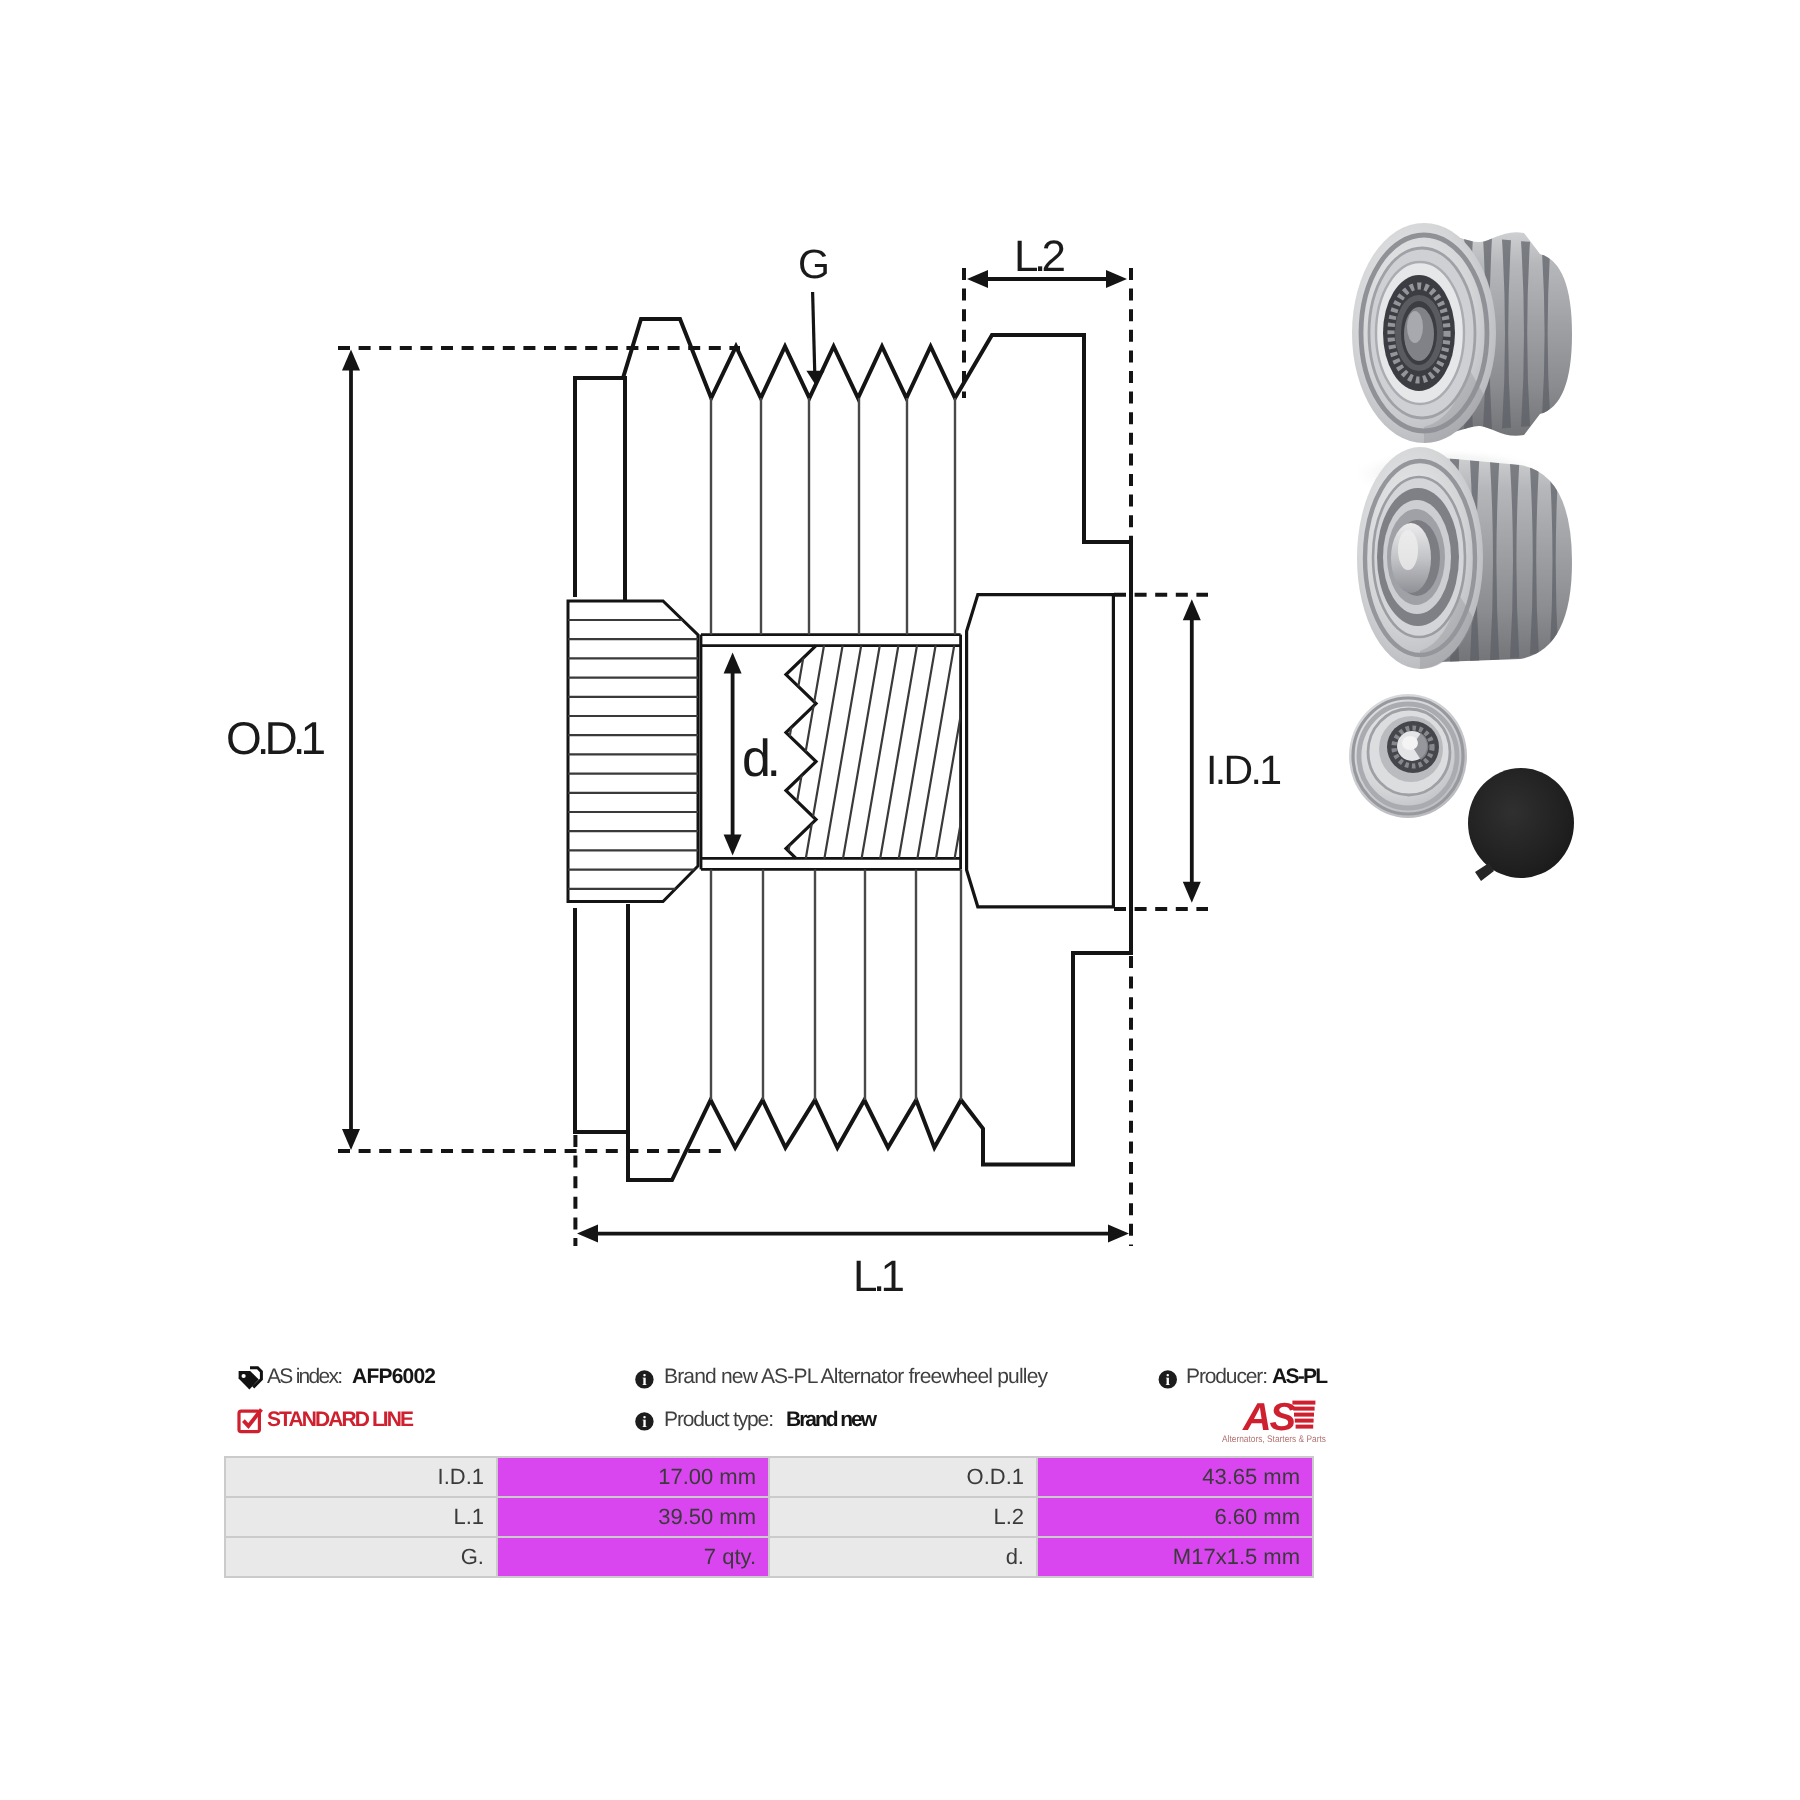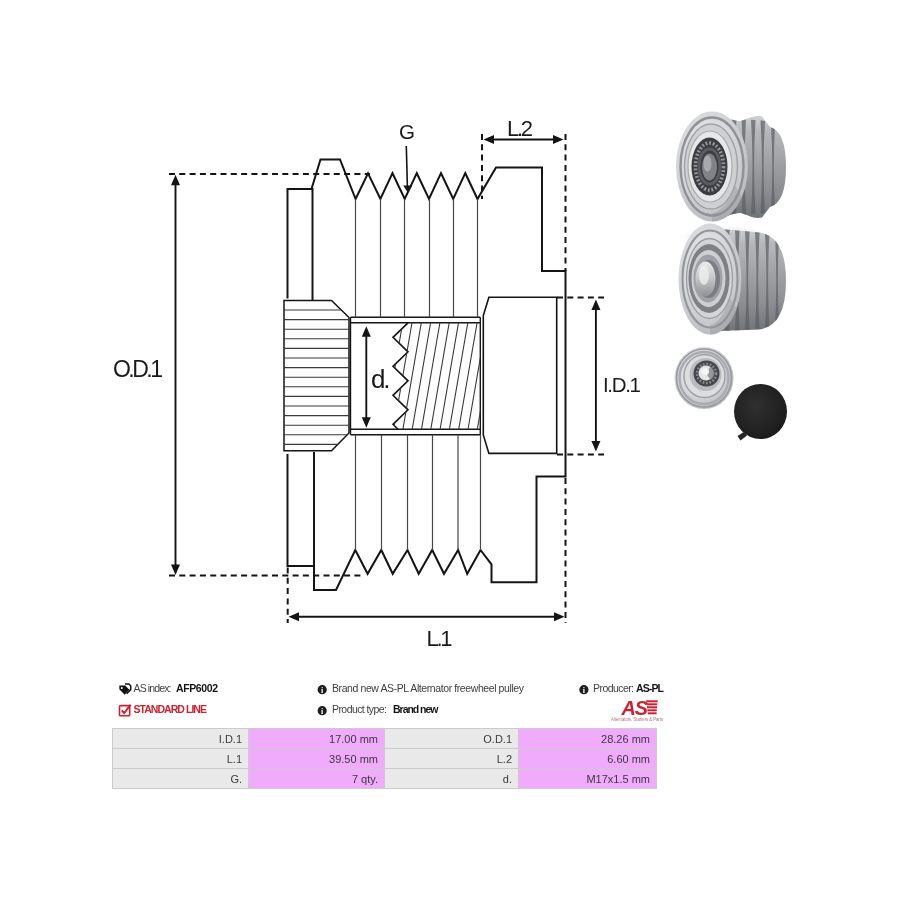--- a/index.html
+++ b/index.html
@@ -2,21 +2,21 @@
 <html><head>
 <meta charset="utf-8">
 <style>
   html,body{margin:0;padding:0;width:900px;height:900px;background:#fff;
     font-family:"Liberation Sans",sans-serif;}
   #stage{position:absolute;left:0;top:0;width:900px;height:900px;overflow:hidden;}
   #spec{position:absolute;left:112px;top:728px;border-collapse:collapse;table-layout:fixed;}
   #spec td{border:1px solid #cbcbcb;height:19px;padding:0 6px 0 0;text-align:right;
     font-size:11px;color:#3a3a3a;vertical-align:middle;}
   #spec td.g{background:#e9e9e9;}
-  #spec td.w{background:#f0abfc;}
+  #spec td.w{background:#d946ef;}
 </style>
 </head>
 <body>
 <div id="stage">
 <svg width="900" height="900" viewBox="0 0 900 900" style="position:absolute;left:0;top:0">
   <defs>
     <linearGradient id="bodyV" x1="0" y1="0" x2="0" y2="1">
       <stop offset="0" stop-color="#cfd0d2"></stop>
       <stop offset="0.16" stop-color="#b5b7ba"></stop>
       <stop offset="0.45" stop-color="#9fa1a5"></stop>
@@ -259,21 +259,21 @@
     <text x="611" y="721" font-family="'Liberation Sans',sans-serif" font-size="4.8" fill="#b37070" textLength="52" lengthAdjust="spacingAndGlyphs">Alternators, Starters &amp; Parts</text>
   </g>
 </svg>
 
 <table id="spec" cellspacing="0">
   <tbody>
         <tr>
     <td class="g" style="width:129px">I.D.1</td>
     <td class="w" style="width:129px">17.00 mm</td>
     <td class="g" style="width:127px">O.D.1</td>
-    <td class="w" style="width:131px">28.26 mm</td>
+    <td class="w" style="width:131px">43.65 mm</td>
   </tr>
   <tr>
     <td class="g">L.1</td>
           <td class="w">39.50 mm</td>
     <td class="g">L.2</td>
           <td class="w">6.60 mm</td>
   </tr>
   <tr>
     <td class="g">G.</td>
           <td class="w">7 qty.</td>

